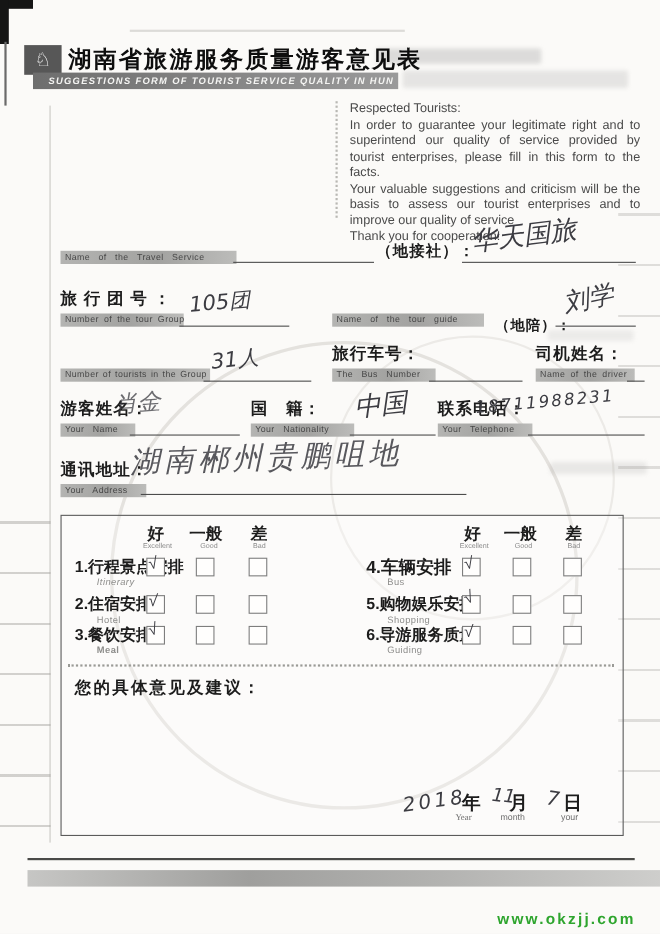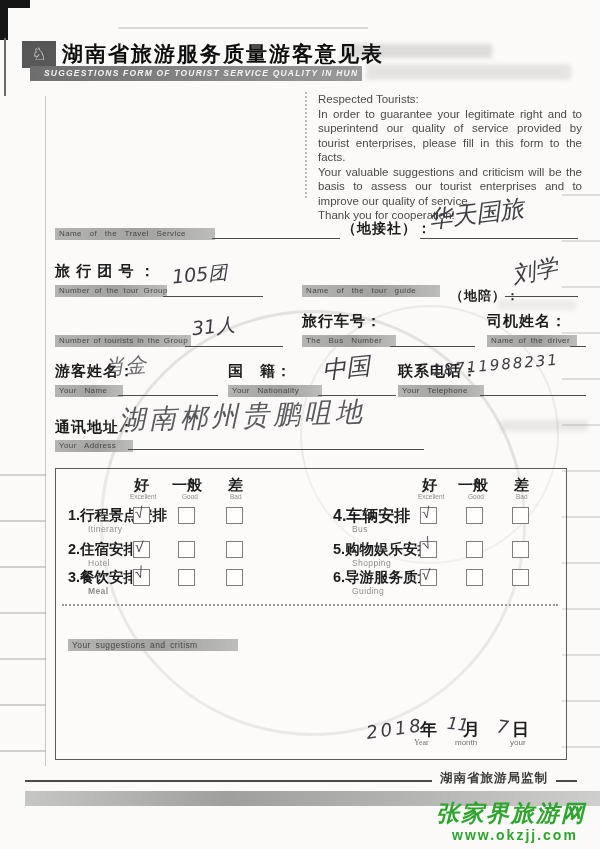--- a/index.html
+++ b/index.html
@@ -113,21 +113,21 @@
   <div class="hdr-en" style="left:230px;top:493px;">Bad</div>
 
   <div class="hdr-cn" style="left:422px;top:476px;">好</div>
   <div class="hdr-en" style="left:418px;top:493px;">Excellent</div>
   <div class="hdr-cn" style="left:458px;top:476px;">一般</div>
   <div class="hdr-en" style="left:468px;top:493px;">Good</div>
   <div class="hdr-cn" style="left:514px;top:476px;">差</div>
   <div class="hdr-en" style="left:516px;top:493px;">Bad</div>
 
   <div class="cjk-label" style="left:68px;top:506px;font-size:14.5px;letter-spacing:0;">1.行程景点安排</div>
-  <div class="item-en" style="left:88px;top:524px;">Itinerary</div>
+  <div class="item-en" style="left:88px;top:524px;font-style:italic;">Itinerary</div>
   <span class="cb" style="left:133px;top:507px;">
       <i class="check">√</i>
     </span>
   <span class="cb" style="left:178px;top:507px;"></span>
   <span class="cb" style="left:226px;top:507px;"></span>
 
   <div class="cjk-label" style="left:68px;top:540px;font-size:14.5px;letter-spacing:0;">2.住宿安排</div>
   <div class="item-en" style="left:88px;top:558px;">Hotel</div>
   <span class="cb" style="left:133px;top:541px;">
       <i class="check" style="transform:rotate(4deg);">√</i>
@@ -162,32 +162,30 @@
   <div class="cjk-label" style="left:333px;top:568px;font-size:14.5px;letter-spacing:0;">6.导游服务质量</div>
   <div class="item-en" style="left:352px;top:586px;">Guiding</div>
   <span class="cb" style="left:420px;top:569px;">
       <i class="check" style="transform:rotate(2deg);">√</i>
     </span>
   <span class="cb" style="left:466px;top:569px;"></span>
   <span class="cb" style="left:512px;top:569px;"></span>
 
   <div class="abs" style="left:62px;top:604px;width:496px;border-top:2px dotted #9a9a96;"></div>
 
-  <div class="gsub" style="left:68px;top:639px;width:162px;font-size:8.5px;word-spacing:2px;">Your suggestions and critism</div>
+  <div class="cjk-label" style="left:68px;top:616px;letter-spacing:2px;">您的具体意见及建议：</div>
   <div class="abs" style="left:68px;top:660px;width:480px;height:50px;"></div>
 
   <div class="hand" style="left:366px;top:718px;font-size:18px;letter-spacing:3px;transform:rotate(-8deg);">2018</div>
   <div class="cjk-label" style="left:420px;top:718px;font-size:17px;">年</div>
   <div class="hdr-en" style="left:414px;top:738px;font-size:8px;color:#6e6e6e;font-family:Liberation Serif, serif;">Year</div>
   <div class="hand" style="left:447px;top:714px;font-size:17px;transform:rotate(6deg);">11</div>
   <div class="cjk-label" style="left:463px;top:718px;font-size:17px;">月</div>
   <div class="hdr-en" style="left:455px;top:738px;font-size:8px;color:#6e6e6e;">month</div>
   <div class="hand" style="left:497px;top:716px;font-size:18px;transform:rotate(8deg);">7</div>
   <div class="cjk-label" style="left:512px;top:718px;font-size:17px;">日</div>
   <div class="hdr-en" style="left:510px;top:738px;font-size:8px;color:#6e6e6e;">your</div>
 
   <div class="abs" style="left:25px;top:780px;width:552px;height:1.6px;background:#4a4a48;"></div>
-  <div class="abs bold" style="left:432px;top:770px;font-size:12.5px;color:#3a3a38;background:#fbfaf8;padding:0 8px;letter-spacing:1px;">湖南省旅游局监制</div>
   <div class="abs" style="left:25px;top:791px;width:575px;height:15px;background:linear-gradient(90deg,#bdbdbb,#8f8f8d 35%,#a6a6a4 65%,#c6c6c4);opacity:.85;"></div>
-  <div class="abs bold" style="left:436px;top:798px;font-size:23px;color:#2ea52e;letter-spacing:2px;font-style:italic;">张家界旅游网</div>
   <div class="abs bold" style="left:452px;top:827px;font-size:14px;color:#2ea52e;letter-spacing:2px;">www.okzjj.com</div>
 
 </div>
 
 </body></html>

